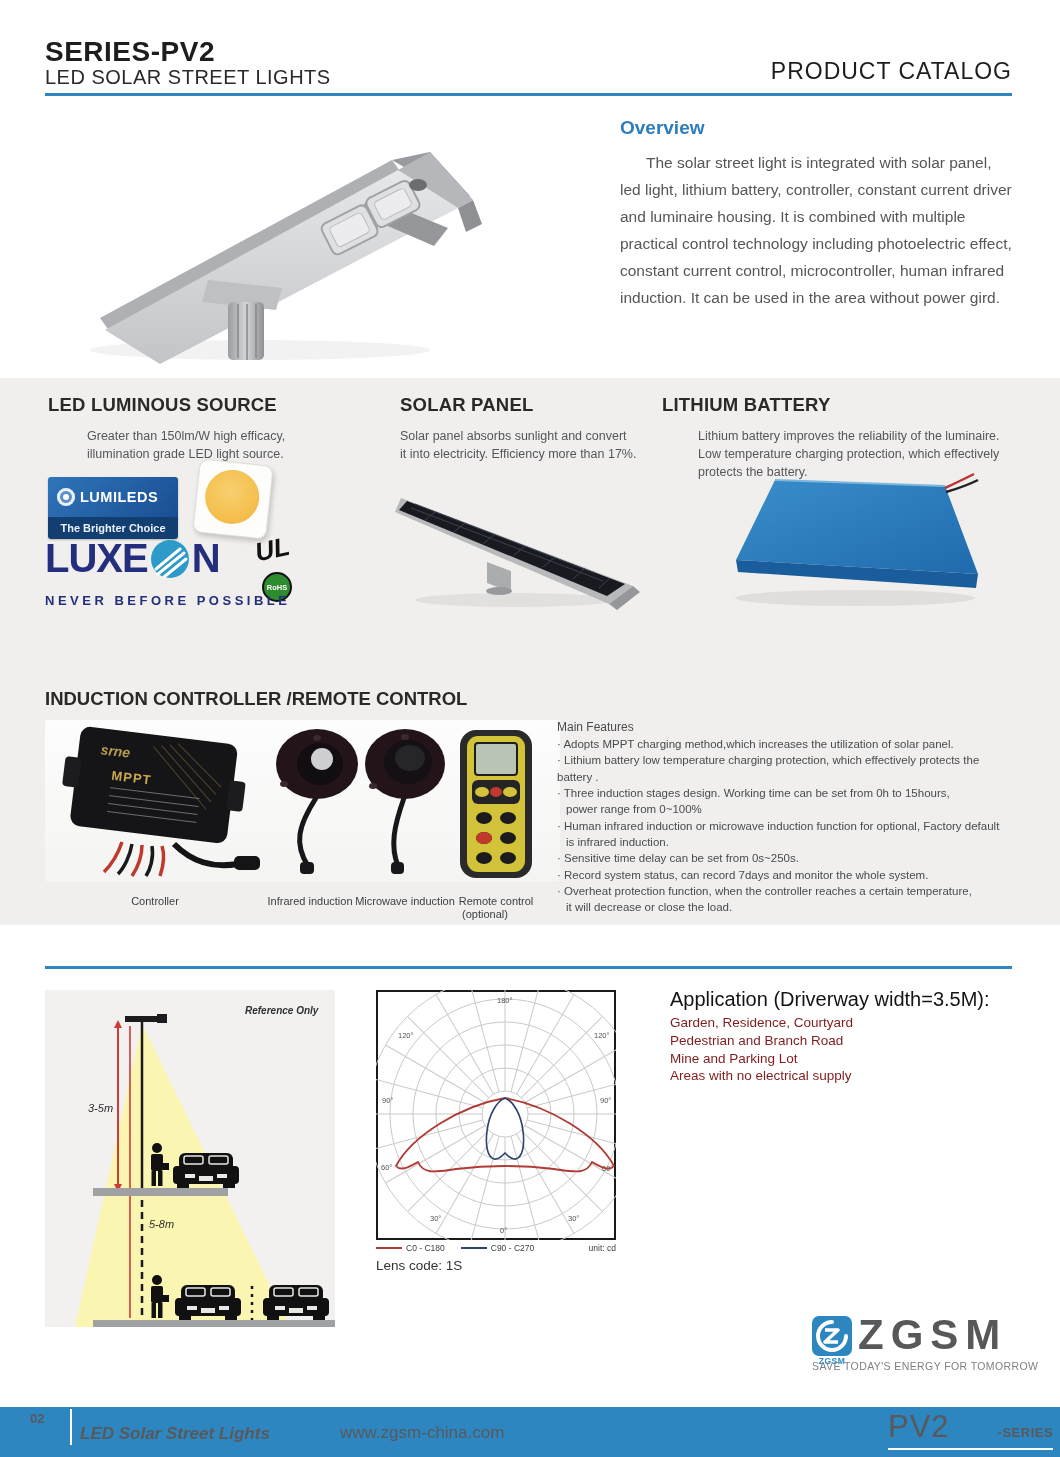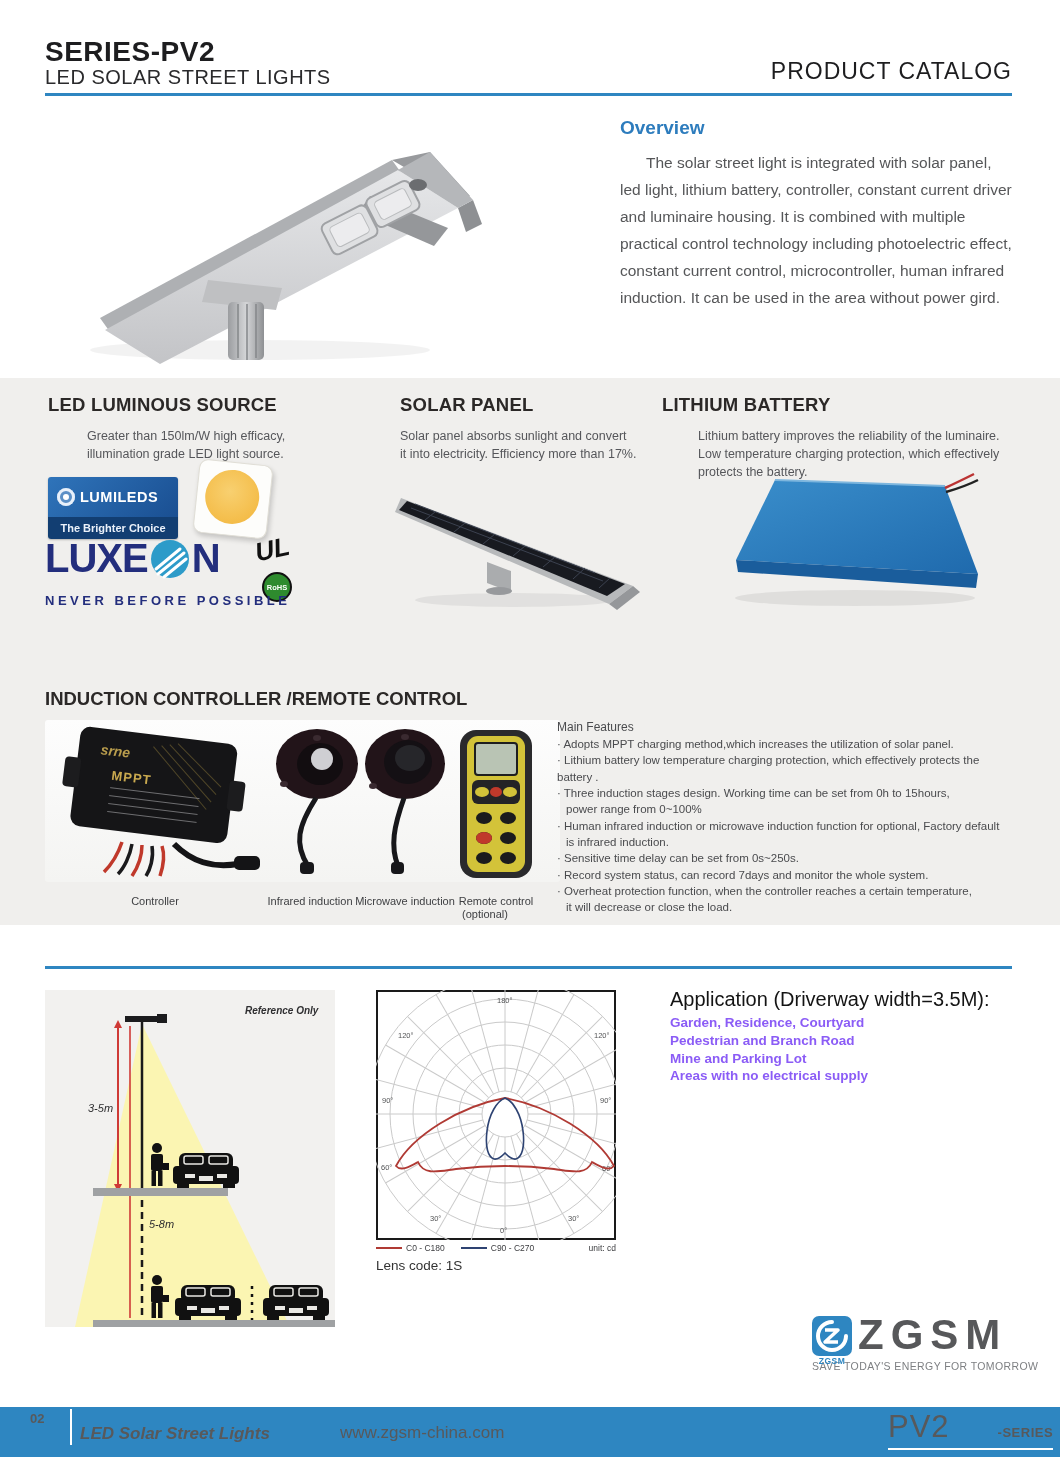--- a/index.html
+++ b/index.html
@@ -47,21 +47,21 @@
   .feat-title{left:557px;top:720px;font-size:12px;color:#4a4b4e;}
   .features{left:557px;top:736px;width:460px;font-size:11.5px;line-height:1.42;color:#4a4b4e;}
   .features .cont{padding-left:9px;}
   
   .ref-box{left:45px;top:990px;width:290px;height:337px;}
   .polar-box{left:376px;top:990px;width:240px;height:250px;}
   .legend-row{left:376px;top:1243px;width:240px;display:flex;align-items:center;font-size:8.5px;color:#3c3d40;}
   .leg-swatch{width:26px;height:2px;margin-right:4px;}
   .lens-code{left:376px;top:1258px;font-size:13.5px;color:#333;}
   .app-title{left:670px;top:988px;font-size:20px;font-weight:500;color:#141414;}
-  .app-item{font-size:13.5px;font-weight:700;color:#8b5cf6;line-height:1.32;}
+  .app-item{font-size:13.5px;font-weight:400;color:#7f1d1d;line-height:1.32;}
   .app-list{left:670px;top:1014px;}
   
   .zgsm{left:812px;top:1316px;width:200px;}
   .zgsm-row{display:flex;align-items:flex-start;}
   .zgsm-icon{width:40px;height:40px;background:#2e86c1;border-radius:7px;position:relative;flex:0 0 auto;}
   .zgsm-icon-sub{position:absolute;left:0;bottom:-10px;width:40px;text-align:center;
                  font-size:8.5px;font-weight:800;color:#2e86c1;letter-spacing:.5px;}
   .zgsm-name{font-size:42px;font-weight:600;color:#57585a;letter-spacing:7px;line-height:1;margin-left:6px;margin-top:-2px;}
   .zgsm-tag{margin-top:4px;font-size:10.5px;color:#7d7f82;letter-spacing:.4px;white-space:nowrap;}
   

